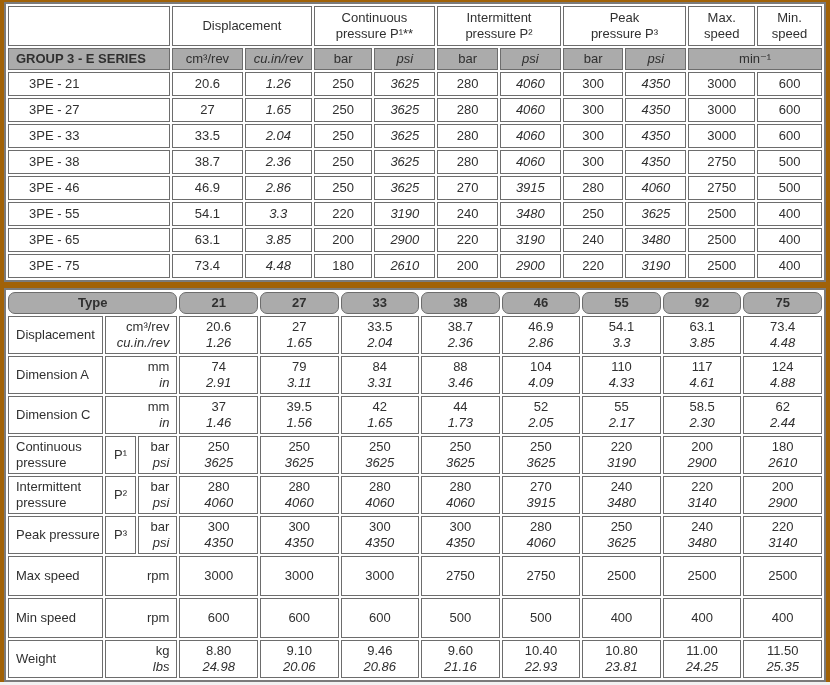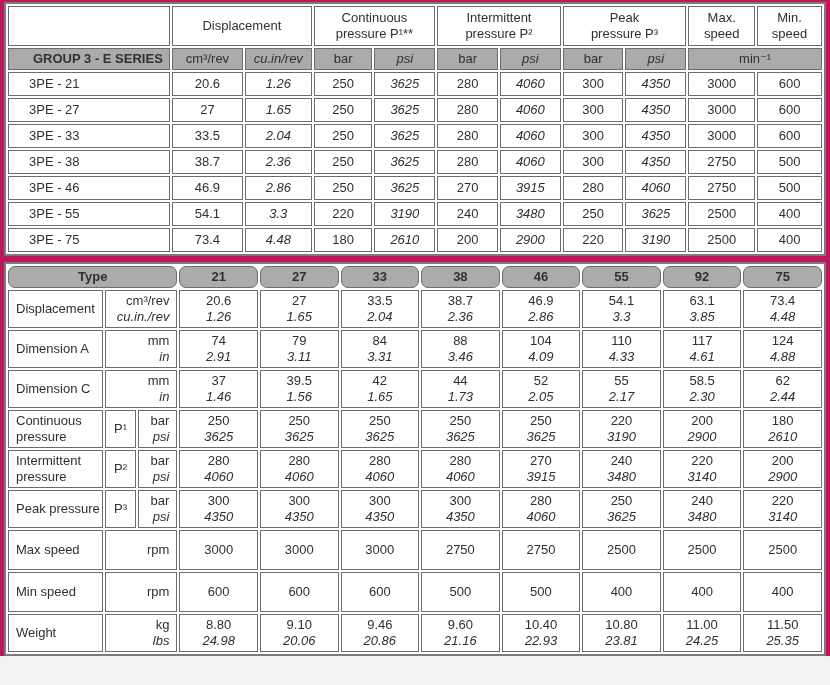--- a/index.html
+++ b/index.html
@@ -1,26 +1,26 @@
 <!DOCTYPE html>
 <html><head>
 <meta charset="utf-8">
 <style>
   html,body{margin:0;padding:0;background:#f2f2f2;}
   body{width:830px;height:685px;font-family:"Liberation Sans","DejaVu Sans",sans-serif;color:#333;}
-  .page{width:822px;padding:2px 4px 0 4px;background:#be185d;}
+  .page{width:822px;padding:2px 4px 0 4px;background:#a16207;}
   table{border-collapse:separate;border-spacing:2px;table-layout:fixed;width:822px;background:#fff;border:2px solid #7b7b7b;}
   td,th{border:1px solid #6d6d6d;font-size:13px;font-weight:normal;vertical-align:middle;text-align:center;padding:0;overflow:hidden;color:#303030;line-height:1.22;}
   .gray{background:#ababab;}
   .it{font-style:italic;}
   
   .t1 thead th{height:38px;}
   .t1 .grayrow td{height:20px;}
   .t1 .datarow td{height:22px;}
-  .t1 .series-label{text-align:left;padding-left:24px;font-weight:bold;}
+  .t1 .series-label{text-align:left;padding-left:7px;font-weight:bold;}
   .t1 .model{text-align:left;padding-left:20px;}
   
   .t2 .typerow th{height:20px;font-weight:bold;border-radius:7px;}
   .t2 td.rl{text-align:left;padding-left:7px;}
   .t2 td.unit{text-align:right;padding-right:7px;}
   .t2 .h2 td{height:36px;}
   .t2 .h1 td{height:38px;}
   .gap{height:6px;}
 </style>
 </head>
@@ -155,20 +155,33 @@
           <td>220</td>
           <td class="it">3190</td>
           <td>240</td>
           <td class="it">3480</td>
           <td>250</td>
           <td class="it">3625</td>
           <td>2500</td>
           <td>400</td>
         </tr>
         <tr class="datarow">
+          <td class="model">3PE - 65</td>
+          <td>63.1</td>
+          <td class="it">3.85</td>
+          <td>200</td>
+          <td class="it">2900</td>
+          <td>220</td>
+          <td class="it">3190</td>
+          <td>240</td>
+          <td class="it">3480</td>
+          <td>2500</td>
+          <td>400</td>
+        </tr>
+        <tr class="datarow">
           <td class="model">3PE - 75</td>
           <td>73.4</td>
           <td class="it">4.48</td>
           <td>180</td>
           <td class="it">2610</td>
           <td>200</td>
           <td class="it">2900</td>
           <td>220</td>
           <td class="it">3190</td>
           <td>2500</td>

